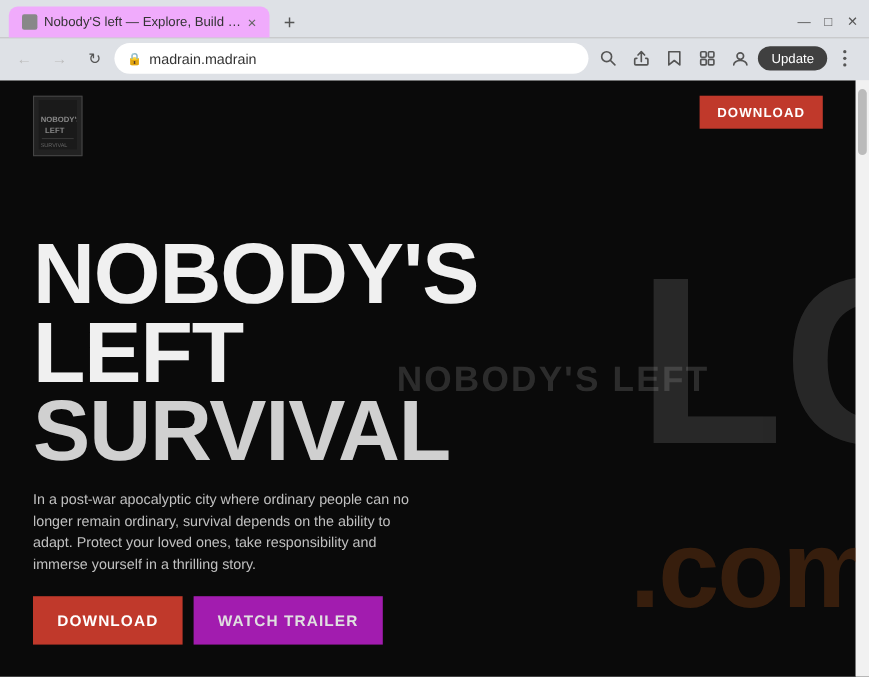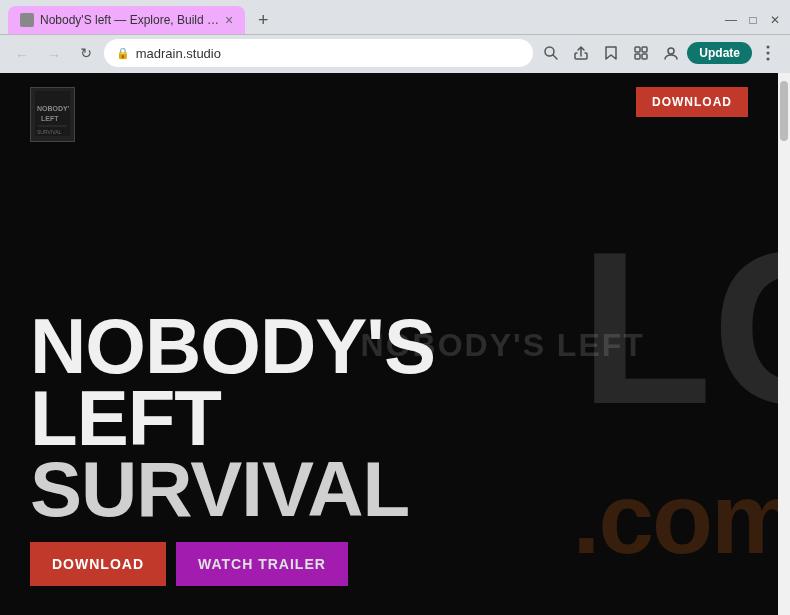--- a/index.html
+++ b/index.html
@@ -152,26 +152,26 @@
       border-radius: 50%;
       display: flex;
       align-items: center;
       justify-content: center;
       cursor: pointer;
       color: #555;
       font-size: 14px;
     }
 
     .update-btn {
-      background: #0f766e;
+      background: #404040;
       color: white;
       border-radius: 14px;
       padding: 4px 12px;
       font-size: 12px;
-      font-weight: 700;
+      font-weight: 400;
       cursor: pointer;
     }
 
     .menu-btn {
       width: 28px;
       height: 28px;
       border-radius: 50%;
       display: flex;
       align-items: center;
       justify-content: center;
@@ -400,21 +400,21 @@
 
   <div class="chrome-divider"></div>
 
   <div class="address-bar-row">
     <div class="nav-btn disabled">←</div>
     <div class="nav-btn disabled">→</div>
     <div class="nav-btn">↻</div>
 
     <div class="address-bar">
       <span class="lock-icon">🔒</span>
-      <span class="address-text">madrain.studio</span>
+      <span class="address-text">madrain.madrain</span>
     </div>
 
     <div class="toolbar-icons">
       <div class="toolbar-icon">
         <svg width="16" height="16" viewBox="0 0 16 16" fill="none">
           <circle cx="6.5" cy="6.5" r="4.5" stroke="#555" stroke-width="1.5"></circle>
           <line x1="10" y1="10" x2="14" y2="14" stroke="#555" stroke-width="1.5" stroke-linecap="round"></line>
         </svg>
       </div>
       <div class="toolbar-icon">
@@ -485,20 +485,21 @@
         <div class="center-wm-text">NOBODY'S LEFT</div>
       </div>
 
       <div class="main-content">
         <div class="title-block">
           <div class="title-line title-line-1">NOBODY'S</div>
           <div class="title-line title-line-2">LEFT</div>
           <div class="title-line title-line-3">SURVIVAL</div>
         </div>
 
+        <p class="description-text">In a post-war apocalyptic city where ordinary people can no longer remain ordinary, survival depends on the ability to adapt. Protect your loved ones, take responsibility and immerse yourself in a thrilling story.</p>
 
         <div class="cta-buttons">
           <button class="download-cta-btn">DOWNLOAD</button>
           <button class="trailer-btn">WATCH TRAILER</button>
         </div>
       </div>
 
     </div>
   </div>
 

